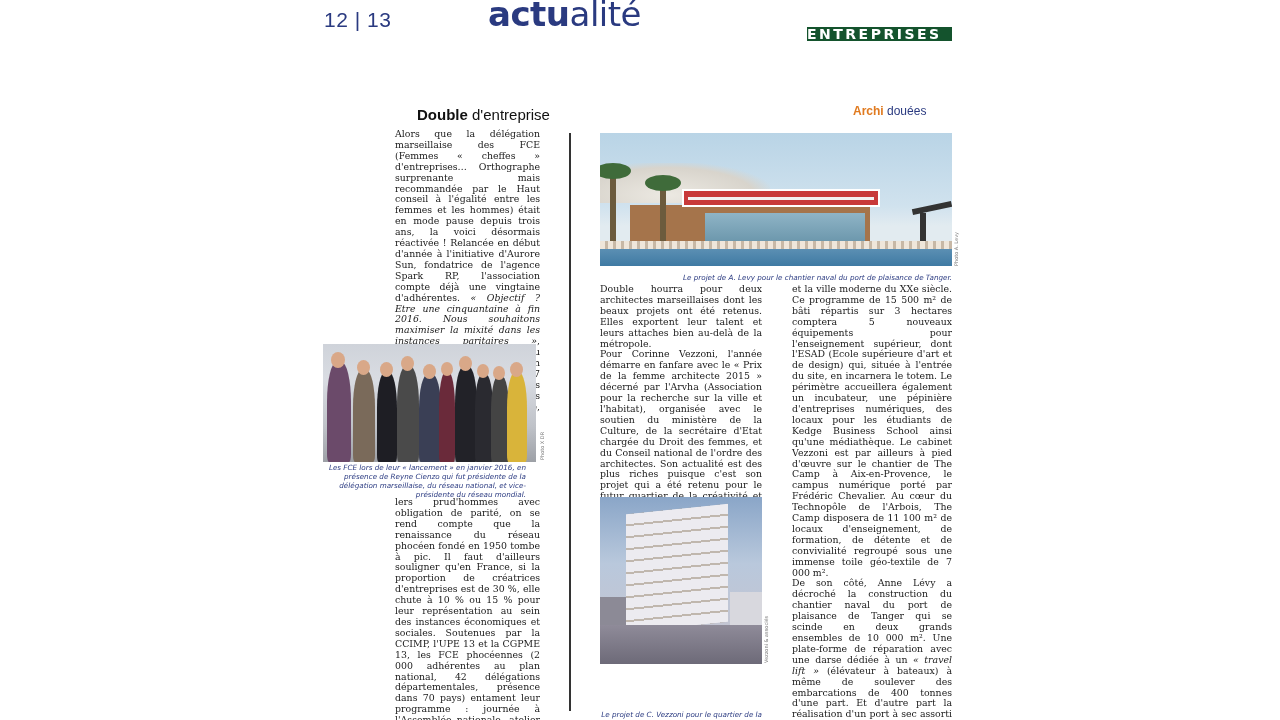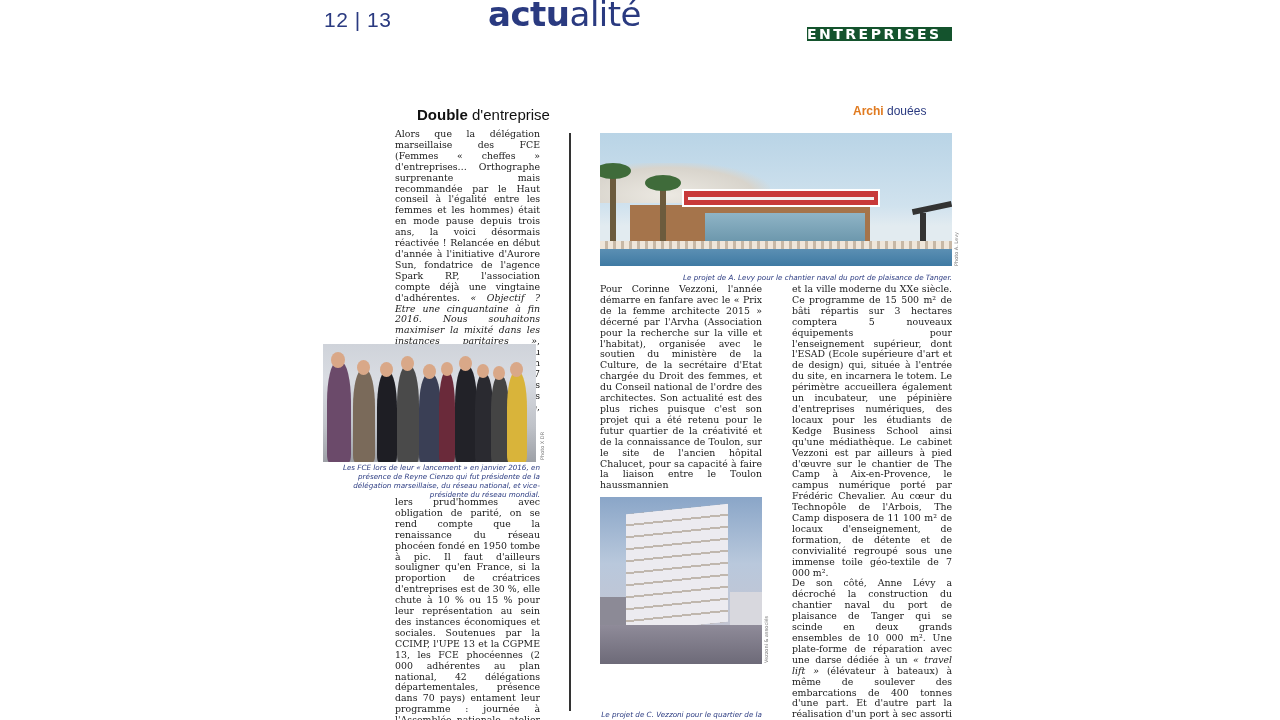--- a/index.html
+++ b/index.html
@@ -88,21 +88,21 @@
   <div class="person" style="left:132px;width:22px;height:96px;background:#222228;"></div>
   <div class="head" style="left:136px;top:12px;width:13px;height:15px;"></div>
   <div class="person" style="left:152px;width:18px;height:88px;background:#2a2a30;"></div>
   <div class="head" style="left:154px;top:20px;width:12px;height:14px;"></div>
   <div class="person" style="left:168px;width:18px;height:86px;background:#444;"></div>
   <div class="head" style="left:170px;top:22px;width:12px;height:14px;"></div>
   <div class="person" style="left:184px;width:20px;height:90px;background:#d9b43a;"></div>
   <div class="head" style="left:187px;top:18px;width:13px;height:15px;"></div>
 </div>
 <div class="photo-credit" style="left:539px;top:420px;height:40px;">Photo X DR</div>
-<div class="caption" style="left:322px;top:463px;width:218px;">Les FCE lors de leur « lancement » en janvier 2016, en présence de Reyne Cienzo qui fut présidente de la délégation marseillaise, du réseau national, et vice-présidente du réseau mondial.</div>
+<div class="caption" style="left:308px;top:463px;width:218px;">Les FCE lors de leur « lancement » en janvier 2016, en présence de Reyne Cienzo qui fut présidente de la délégation marseillaise, du réseau national, et vice-présidente du réseau mondial.</div>
 
 <div class="col c1b">
   <p>lers prud'hommes avec obligation de parité, on se rend compte que la renaissance du réseau phocéen fondé en 1950 tombe à pic. Il faut d'ailleurs souligner qu'en France, si la proportion de créatrices d'entreprises est de 30 %, elle chute à 10 % ou 15 % pour leur représentation au sein des instances économiques et sociales. Soutenues par la CCIMP, l'UPE 13 et la CGPME 13, les FCE phocéennes (2 000 adhérentes au plan national, 42 délégations départementales, présence dans 70 pays) entament leur programme : journée à l'Assemblée nationale, atelier sur le « personal branding », découverte d'entreprises, conférence sur la cybersécurité. Officialisation de la délégation ? En mai prochain.</p>
 
 </div>
 
 <div class="divider"></div>
 
 <div class="art-title t-right"><b>Archi</b><span> douées</span></div>
 
@@ -119,20 +119,21 @@
   <div class="frond" style="left:45px;top:42px;"></div>
   <div class="crane-arm"></div>
   <div class="crane"></div>
   <div class="rocks"></div>
   <div class="sea"></div>
 </div>
 <div class="photo-credit" style="left:953px;top:230px;height:36px;">Photo A. Levy</div>
 <div class="caption" style="left:600px;top:267px;width:352px;margin-top:6px;">Le projet de A. Levy pour le chantier naval du port de plaisance de Tanger.</div>
 
 <div class="col c2">
+  <p>Double hourra pour deux architectes marseillaises dont les beaux projets ont été retenus. Elles exportent leur talent et leurs attaches bien au-delà de la métropole.</p>
   <p>Pour Corinne Vezzoni, l'année démarre en fanfare avec le « Prix de la femme architecte 2015 » décerné par l'Arvha (Association pour la recherche sur la ville et l'habitat), organisée avec le soutien du ministère de la Culture, de la secrétaire d'Etat chargée du Droit des femmes, et du Conseil national de l'ordre des architectes. Son actualité est des plus riches puisque c'est son projet qui a été retenu pour le futur quartier de la créativité et de la connaissance de Toulon, sur le site de l'ancien hôpital Chalucet, pour sa capacité à faire la liaison entre le Toulon haussmannien</p>
 </div>
 
 <div class="photo p-toulon">
   <div class="annex"></div>
   <div class="right-bldg"></div>
   <div class="tower"></div>
   <div class="plaza"></div>
 </div>
 <div class="photo-credit" style="left:763px;top:615px;height:48px;">Vezzoni &amp; associés</div>

